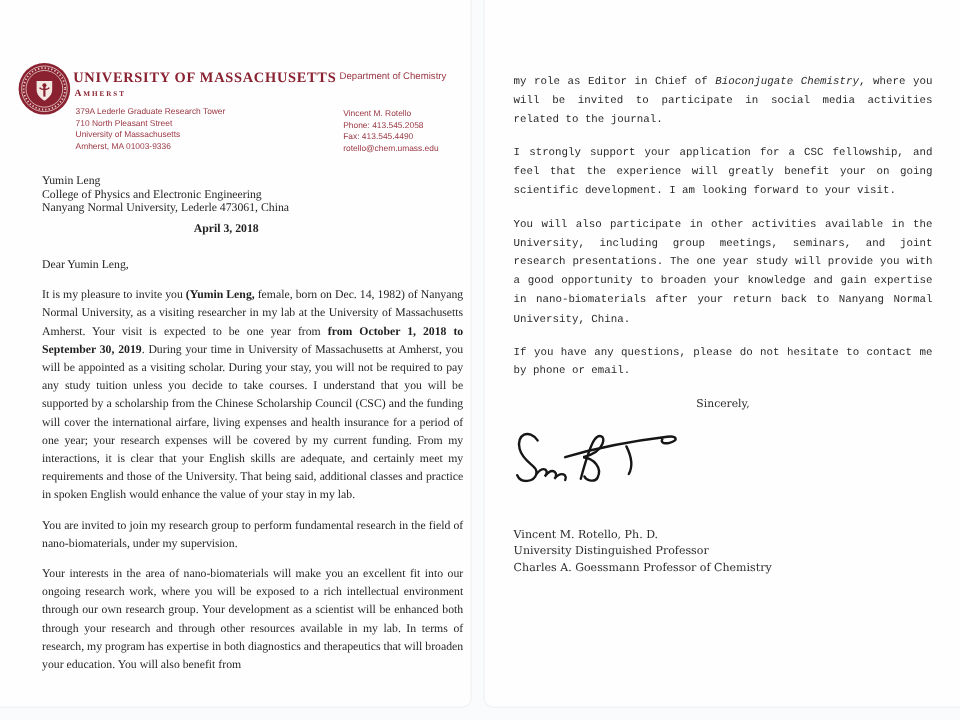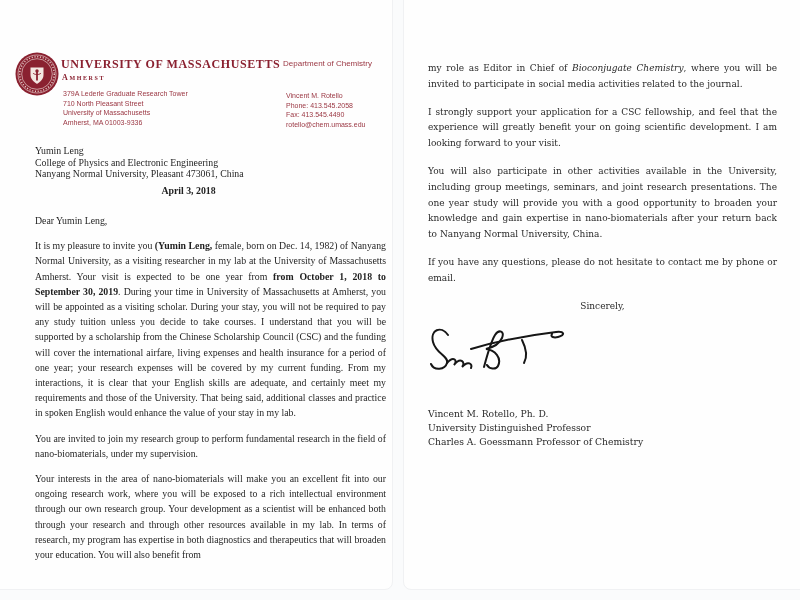--- a/index.html
+++ b/index.html
@@ -62,21 +62,21 @@
   .salutation { margin-top: 15px; }
   .subject { margin-top: 11px; font-weight: bold; text-align: justify; }
   .para { margin-top: 10px; text-align: justify; }
 
   
   .p2-body {
     position: absolute; left: 24px; top: 72px; width: 349px;
     font-family: "DejaVu Serif", serif;
     font-size: 9px; line-height: 15.8px; color: #2a2a2a;
   }
-  .p2-body .para { margin-top: 0; margin-bottom: 12px; }
+  .p2-body .para { margin-top: 0; margin-bottom: 12px; font-family: Liberation Mono, monospace; }
   .closing { margin-bottom: 8px; text-align: center; }
   .signature { display: block; margin: 2px 0 10px -2px; }
   .sig-name-block { line-height: 14px; font-size: 9.2px; margin-top: 37px; }
 </style>
 </head>
 <body>
 
 <div class="page" id="page1">
 
   <svg class="seal" viewBox="0 0 44 46" aria-hidden="true">
@@ -103,21 +103,21 @@
       <div>Vincent M. Rotello</div>
       <div>Phone: 413.545.2058</div>
       <div>Fax: 413.545.4490</div>
       <div>rotello@chem.umass.edu</div>
     </div>
 
   <div class="p1-body">
     <div class="recipient">
         <div>Yumin Leng</div>
         <div>College of Physics and Electronic Engineering</div>
-        <div>Nanyang Normal University, Pleasant 473061, China</div>
+        <div>Nanyang Normal University, Lederle 473061, China</div>
       </div>
     <div class="date-line">April 3, 2018</div>
     <div class="salutation">Dear Yumin Leng,</div>
     <div>
         <p class="para"><span>It is my pleasure to invite you </span><span style="font-weight: bold;">(Yumin Leng,</span><span> female, born on Dec. 14, 1982) of Nanyang Normal University, as a visiting researcher in my lab at the University of Massachusetts Amherst. Your visit is expected to be one year from </span><span style="font-weight: bold;">from October 1, 2018 to September 30, 2019</span><span>. During your time in University of Massachusetts at Amherst, you will be appointed as a visiting scholar. During your stay, you will not be required to pay any study tuition unless you decide to take courses. I understand that you will be supported by a scholarship from the Chinese Scholarship Council (CSC) and the funding will cover the international airfare, living expenses and health insurance for a period of one year; your research expenses will be covered by my current funding. From my interactions, it is clear that your English skills are adequate, and certainly meet my requirements and those of the University. That being said, additional classes and practice in spoken English would enhance the value of your stay in my lab.</span></p>
         <p class="para"><span>You are invited to join my research group to perform fundamental research in the field of nano-biomaterials, under my supervision.</span></p>
         <p class="para"><span>Your interests in the area of nano-biomaterials will make you an excellent fit into our ongoing research work, where you will be exposed to a rich intellectual environment through our own research group. Your development as a scientist will be enhanced both through your research and through other resources available in my lab. In terms of research, my program has expertise in both diagnostics and therapeutics that will broaden your education. You will also benefit from</span></p>
       </div>
   </div>
 </div>

